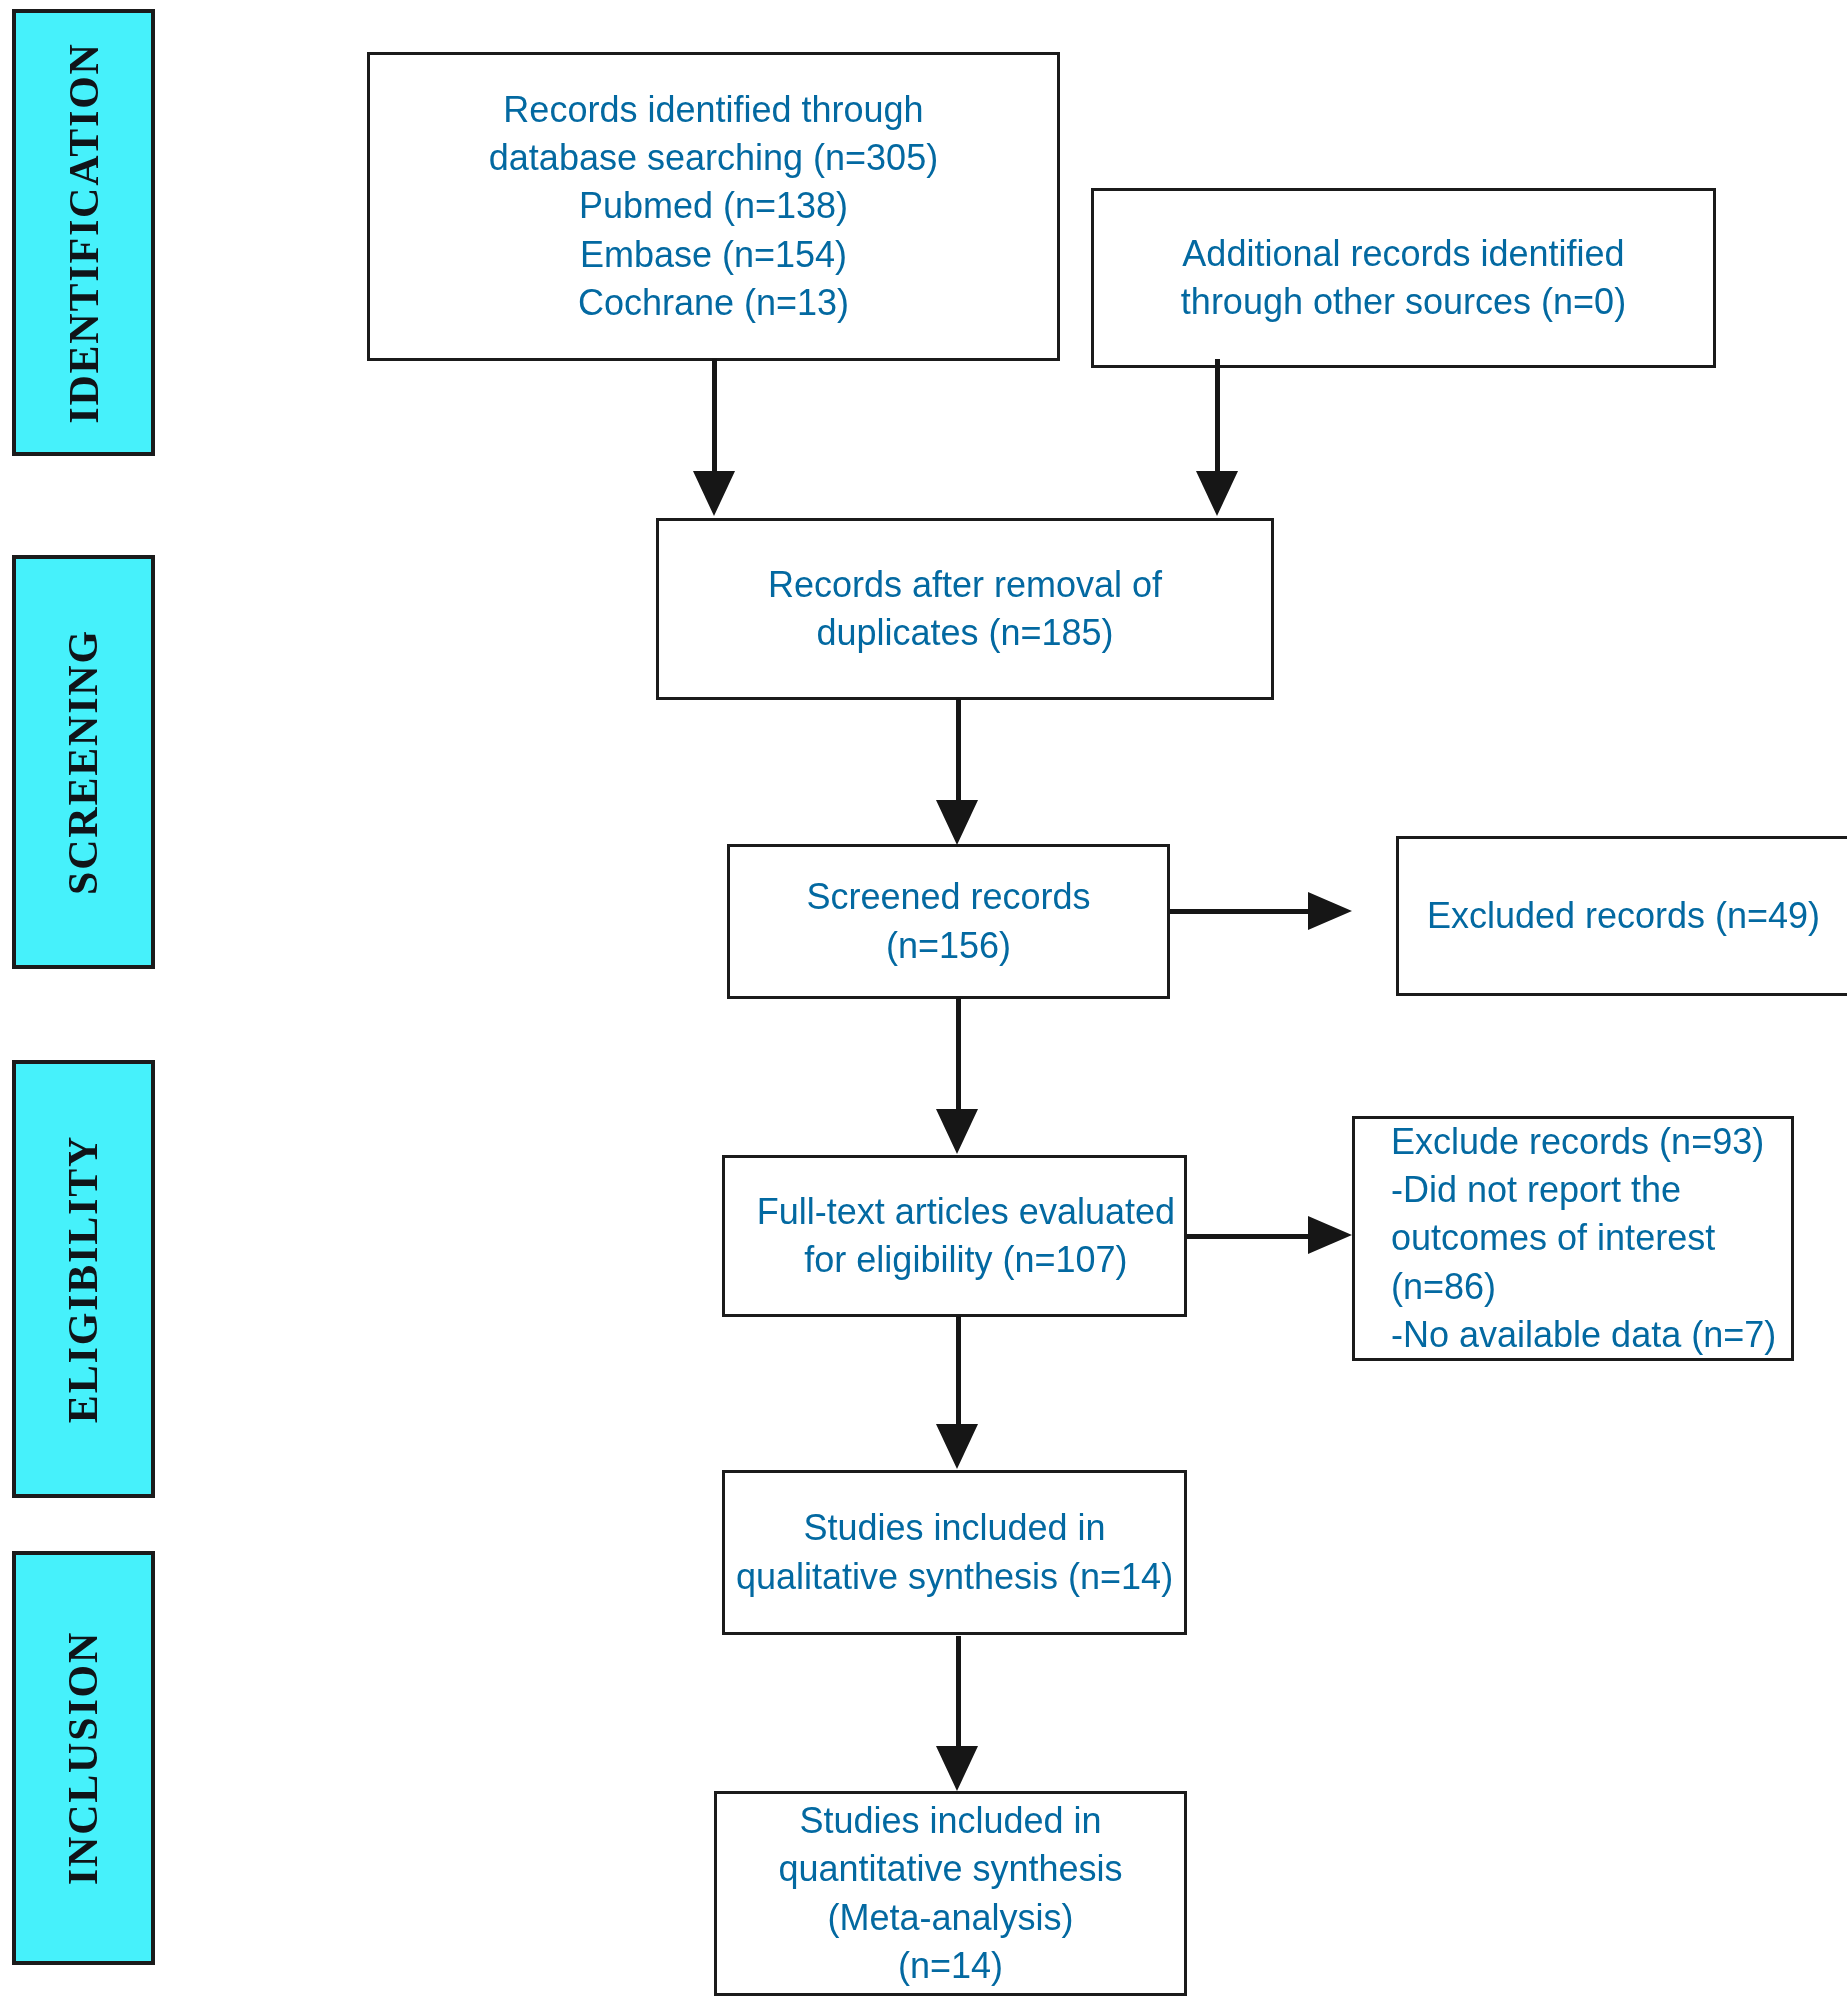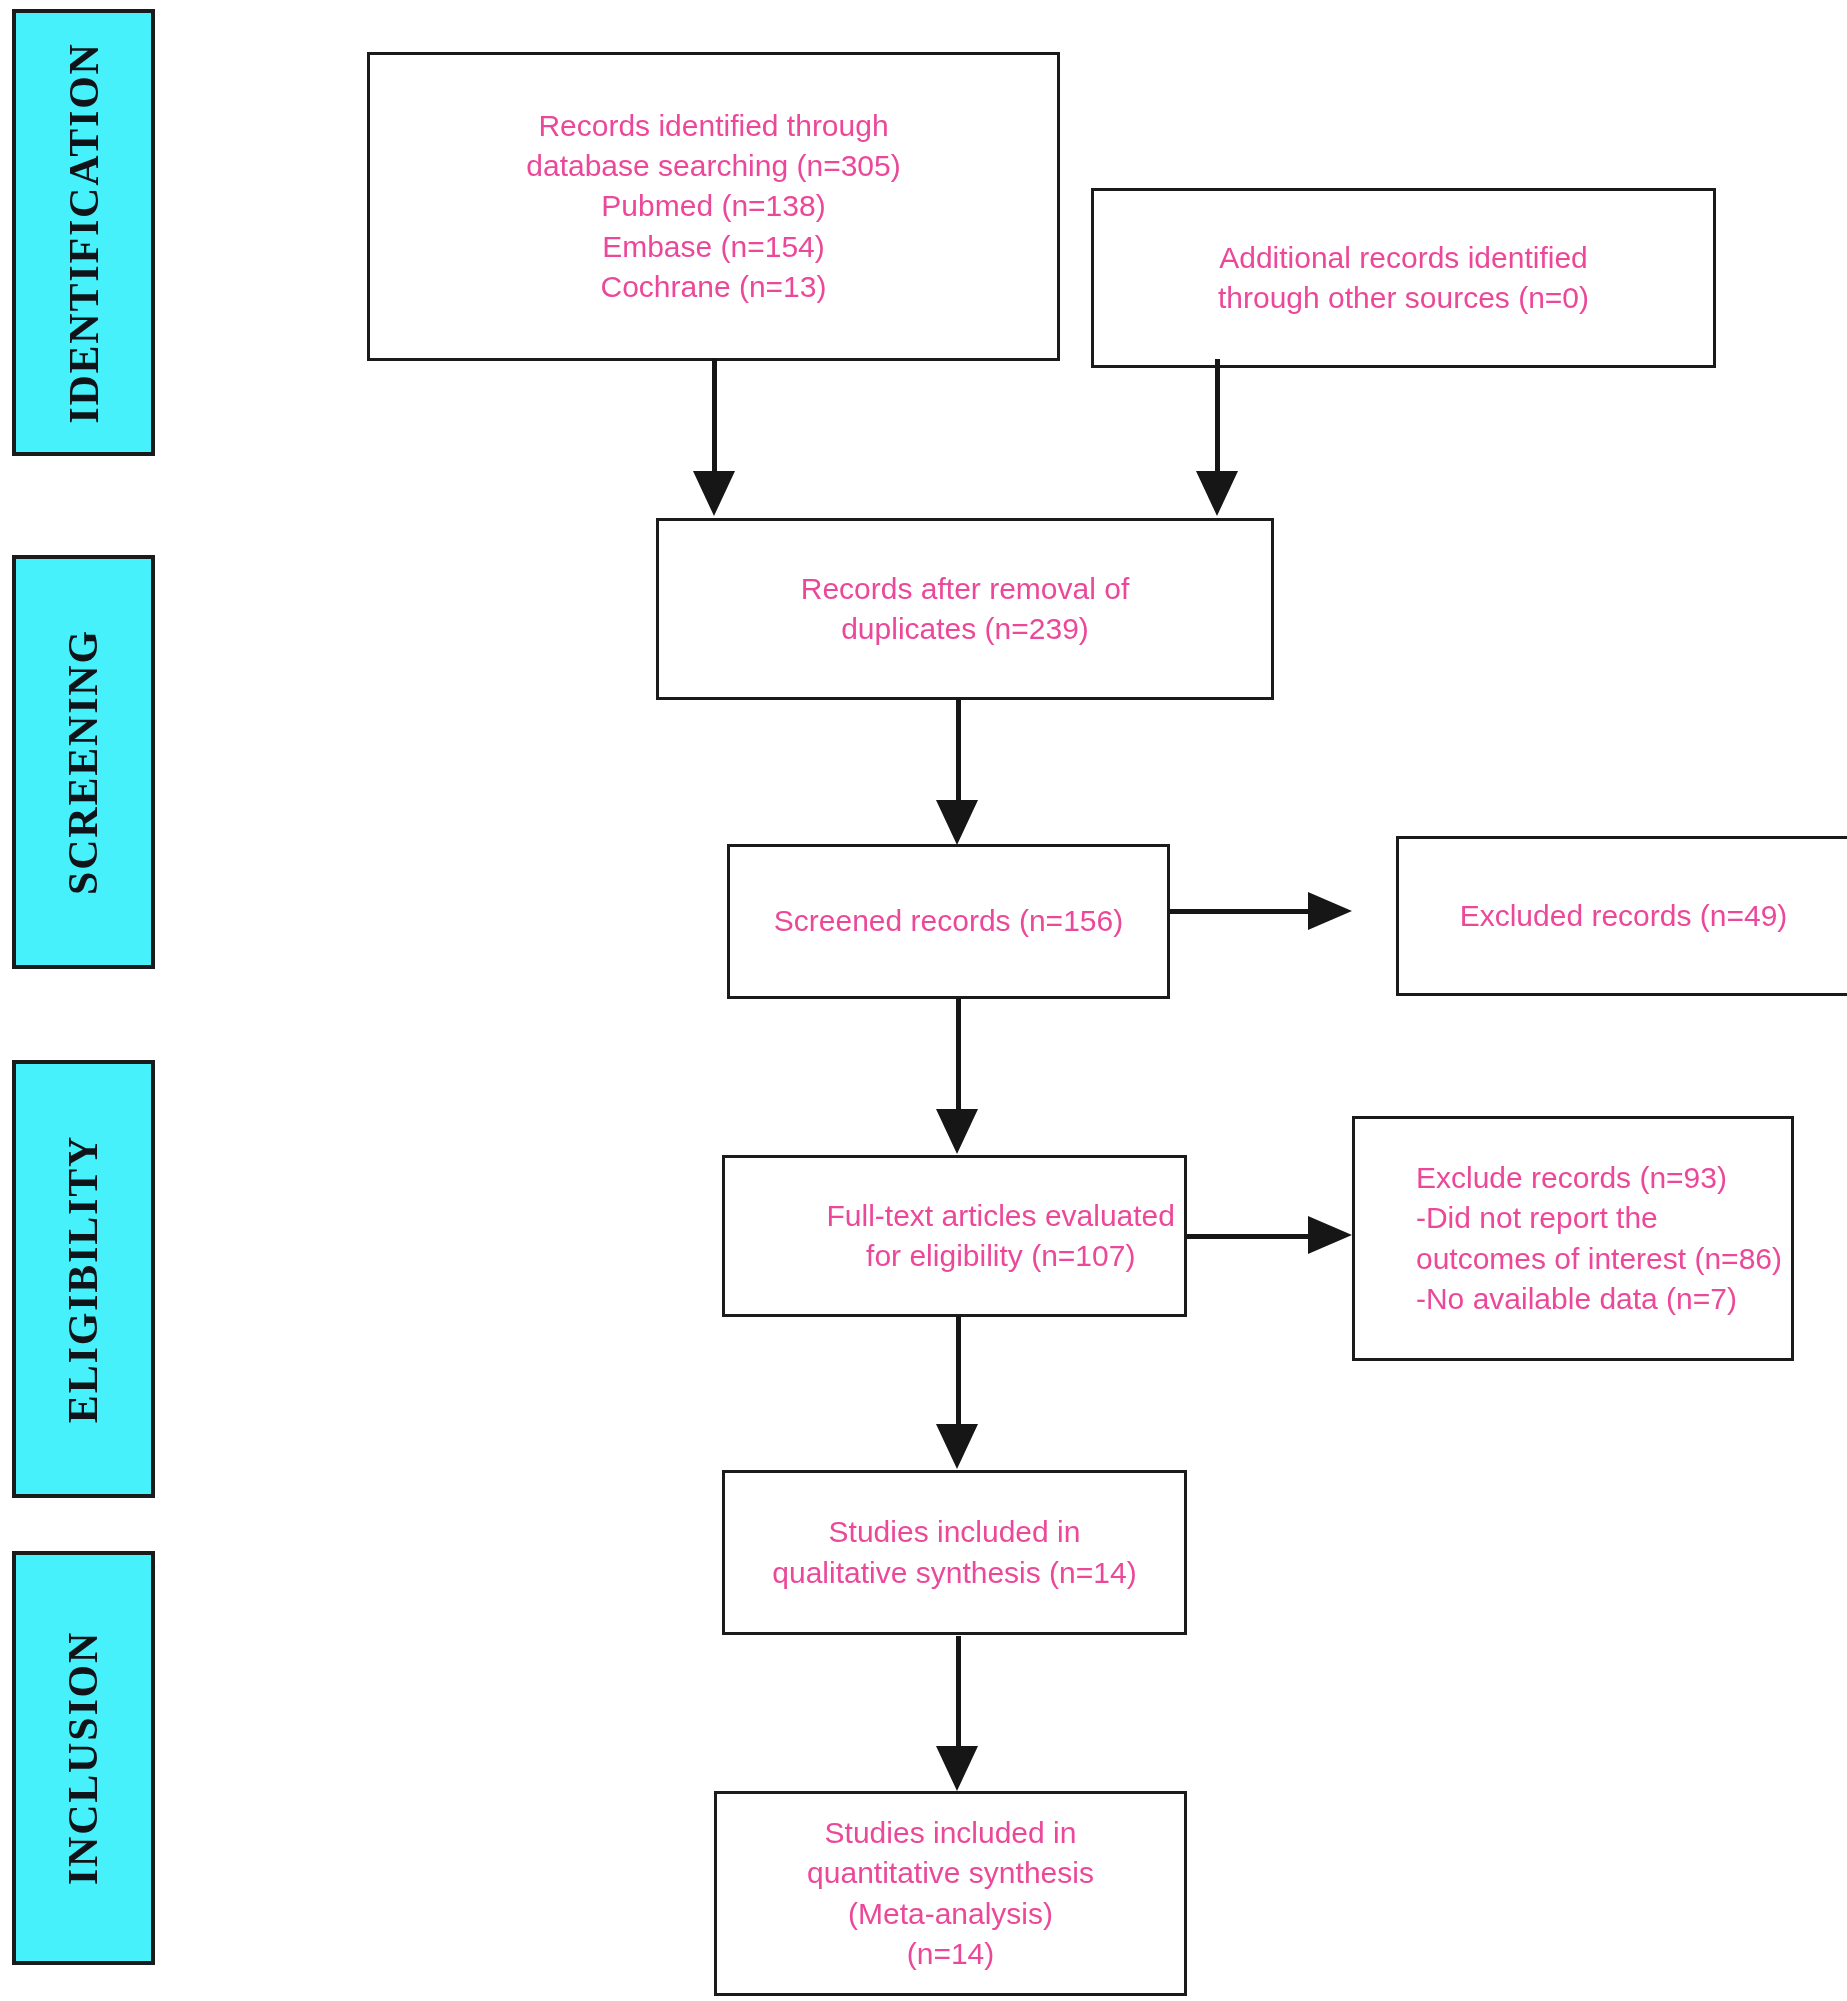--- a/index.html
+++ b/index.html
@@ -27,22 +27,22 @@
     color:#101418;
   }
   
   .node{
     position:absolute;
     background:#ffffff;
     border:3.6px solid #1b1b1b;
     box-sizing:border-box;
     display:flex;align-items:center;justify-content:center;
     text-align:center;
-    font-size:30px;line-height:1.34;
-    color:#ec4899;
+    font-size:36px;line-height:1.34;
+    color:#0369a1;
     white-space:pre-line;
     padding:5.5px 9px;
   }
   .node.align-left{
     justify-content:flex-end;
     text-align:left;
     padding-left:36px;
   }
   
   .vline{position:absolute;width:4.5px;background:#161616;}
@@ -86,21 +86,21 @@
 Cochrane (n=13)</span>
   </div>
 
   <div class="node" style="left:1091px;top:180px;width:625px;height:180px;margin-top:8px;">
     <span>Additional records identified
 through other sources (n=0)</span>
   </div>
 
   <div class="node" style="left:656px;top:518px;width:618px;height:182px;">
     <span>Records after removal of
-duplicates (n=239)</span>
+duplicates (n=185)</span>
   </div>
 
   <div class="node" style="left:727px;top:844px;width:443px;height:155px;">
     <span>Screened records (n=156)</span>
   </div>
 
   <div class="node" style="left:1352px;top:836px;width:455px;height:160px;margin-left:44px;">
     <span>Excluded records (n=49)</span>
   </div>
 

